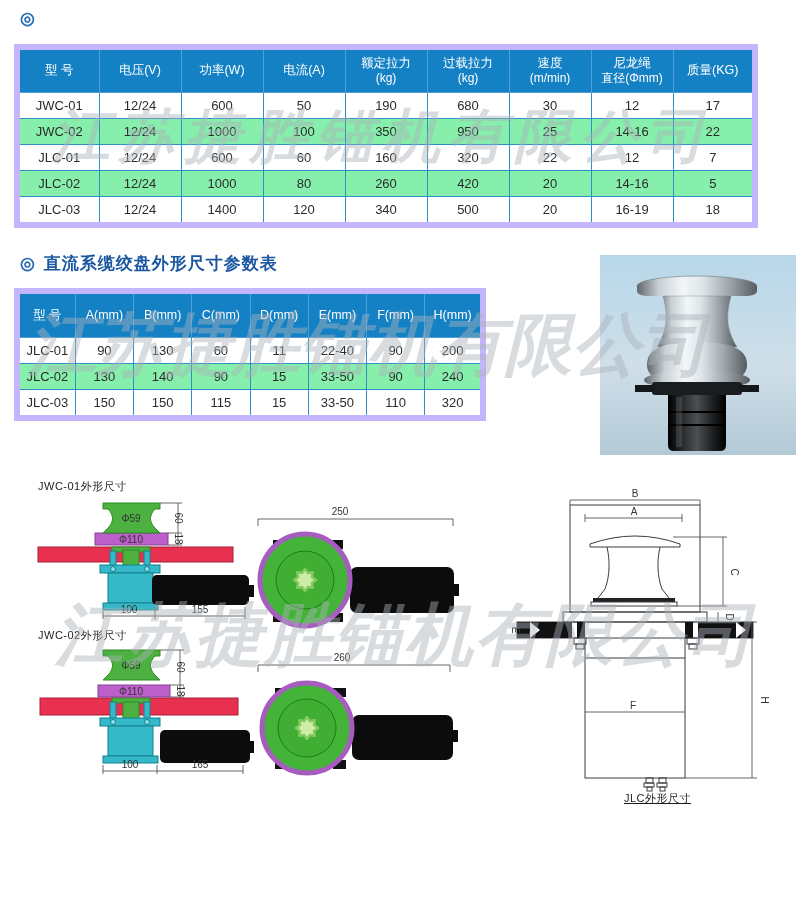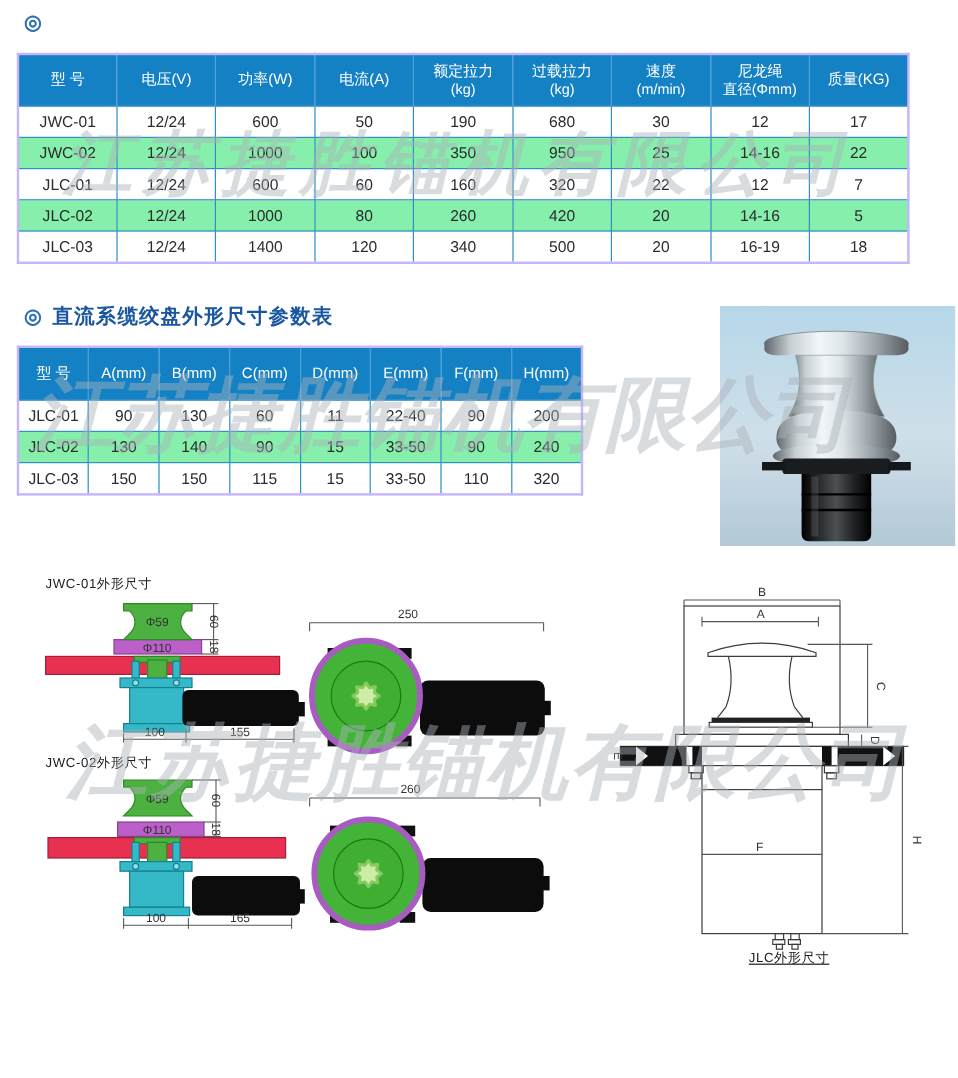--- a/index.html
+++ b/index.html
@@ -8,21 +8,21 @@
 
   
   .section-title{position:absolute;display:flex;align-items:center;gap:9px;color:#1a57a0;}
   .section-title .bullseye{font-size:17px;line-height:1;color:#2a6db5;font-weight:bold;}
   .section-title .ttl{font-size:17px;font-weight:bold;letter-spacing:1px;}
   #title1{left:20px;top:10px;}
   #title2{left:20px;top:252px;}
 
   
   table.spec{position:absolute;border-collapse:collapse;table-layout:fixed;
-             border:2px solid #c4b5fd;}
+             border:6px solid #c4b5fd;}
   table.spec th{background:#1581c5;color:#fff;font-weight:normal;font-size:12.5px;
                 border:1px solid #4f9fd6;padding:0;line-height:1.25;}
   table.spec td{font-size:13px;color:#2b2b2b;text-align:center;border:1px solid #2e8fc9;
                 padding:0;height:25px;background:#fff;}
   table.spec tr.alt td{background:#86efac;}
   .hl2{font-size:12px;}
   .hl2:empty{display:none;}
   #t1{left:14px;top:44px;width:744px;}
   #t1 th{height:42px;}
   #t2{left:14px;top:288px;width:472px;}

